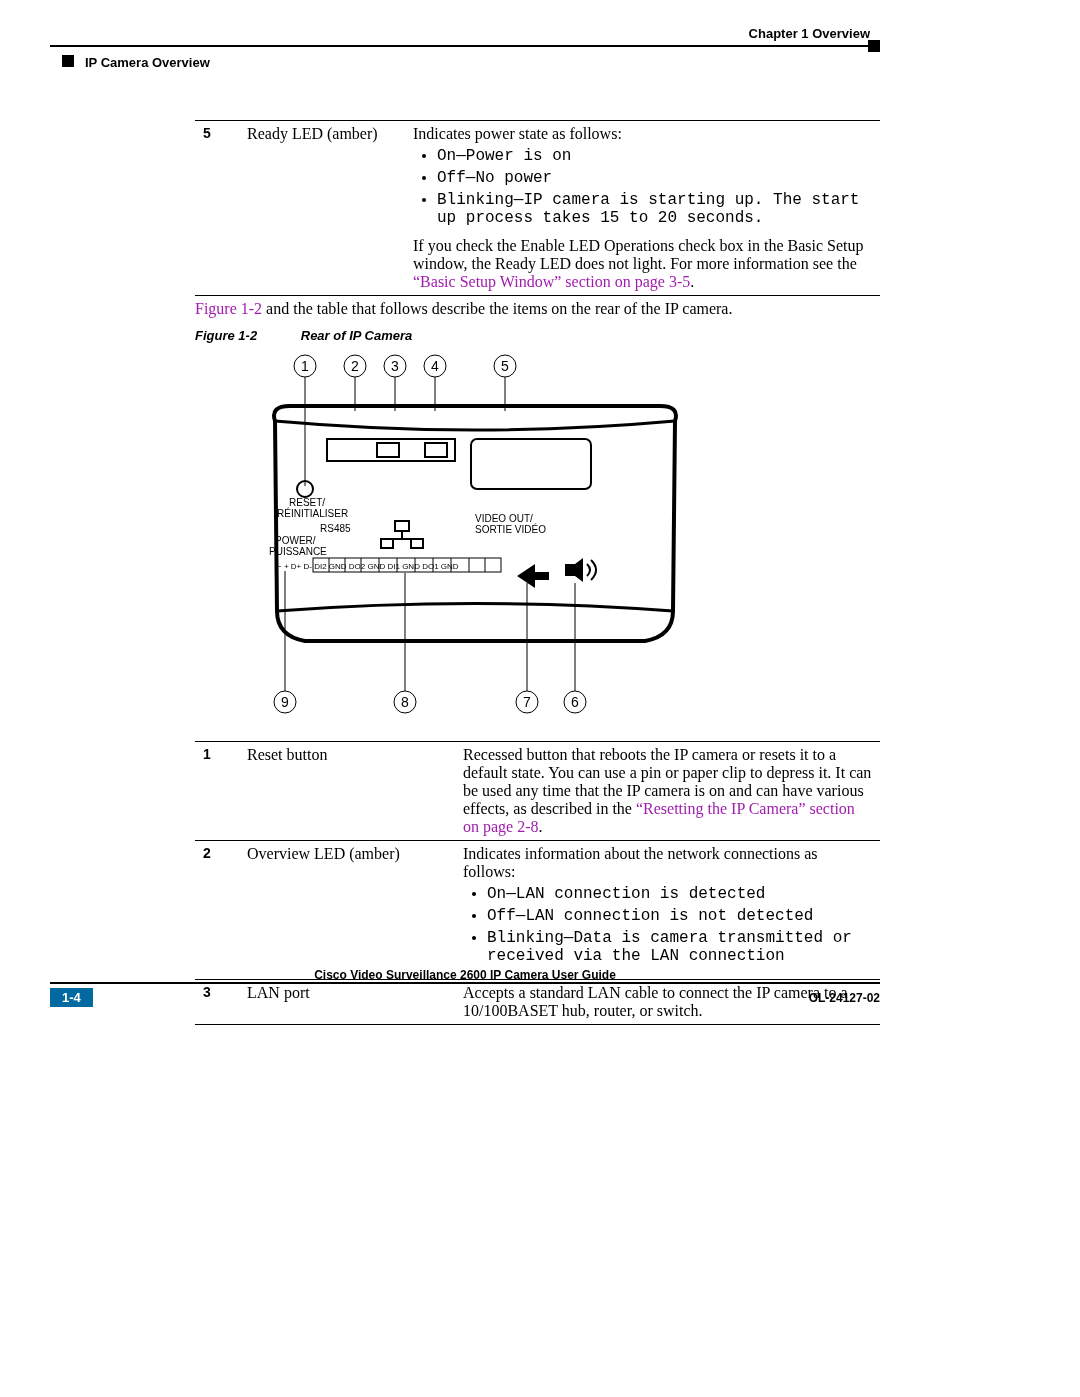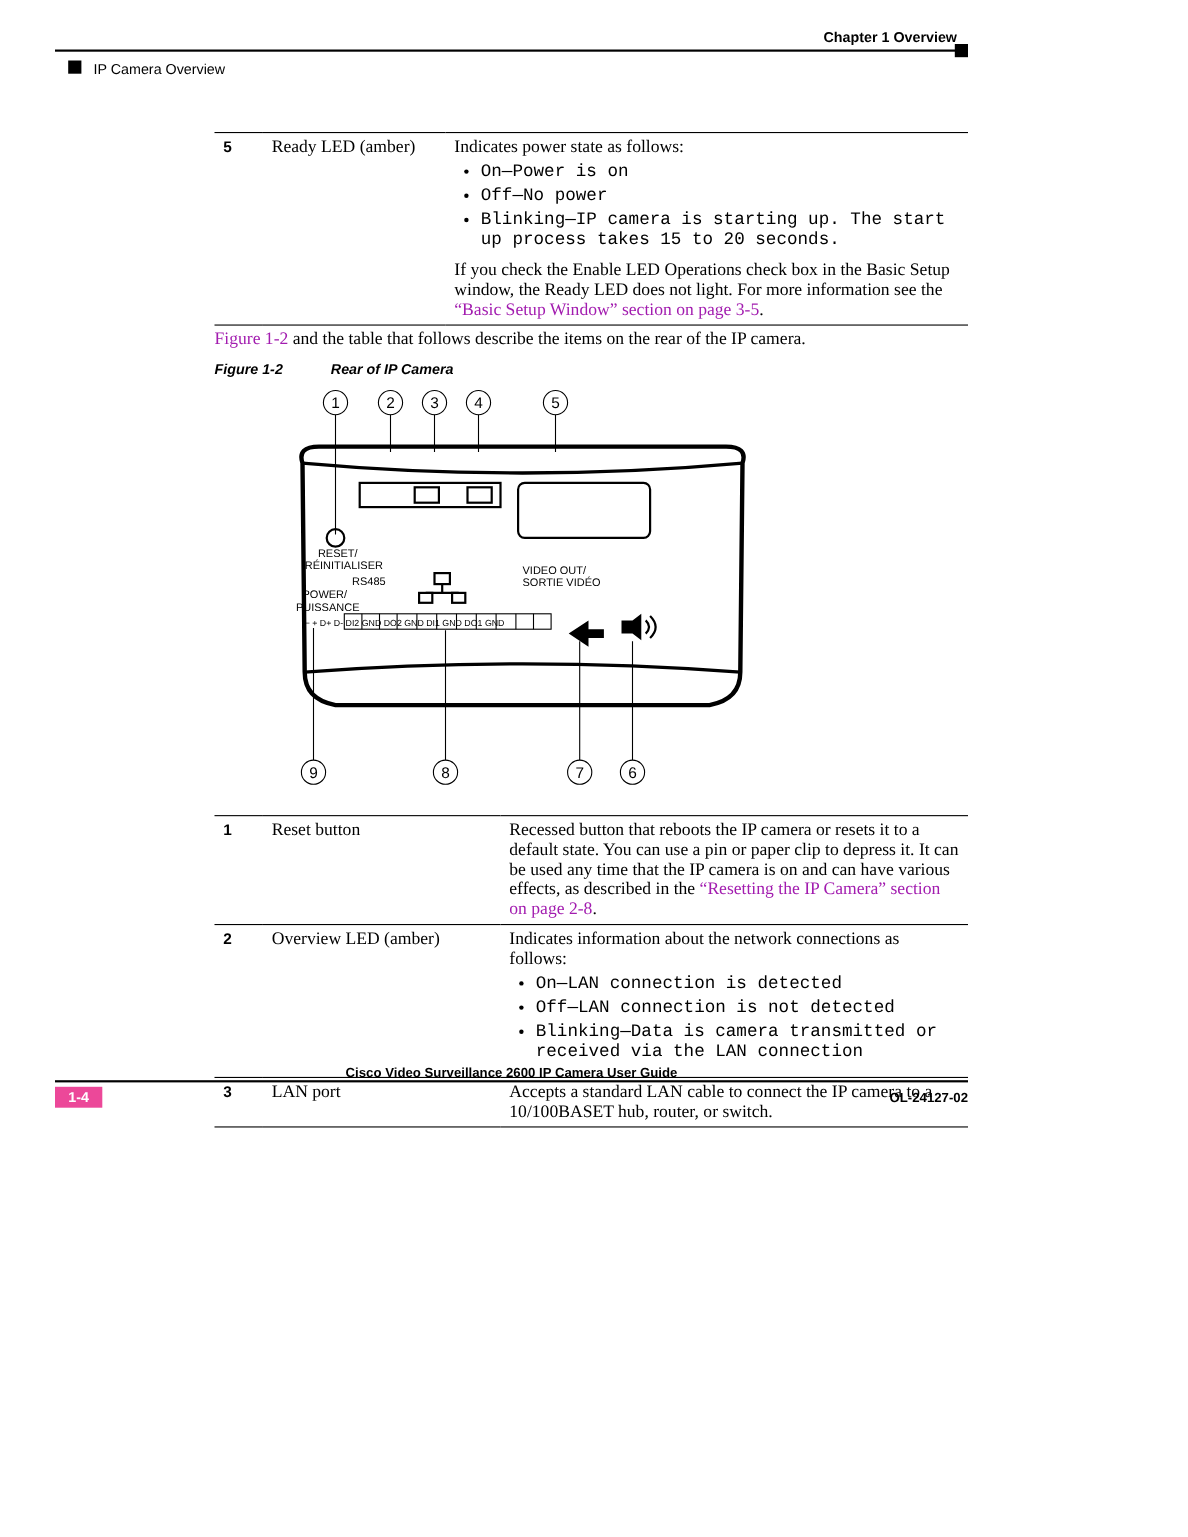--- a/index.html
+++ b/index.html
@@ -41,21 +41,21 @@
     font-family: Arial, sans-serif;
     font-size: 13px;
     font-weight: bold;
   }
   .section-label {
     position: absolute;
     top: 55px;
     left: 85px;
     font-family: Arial, sans-serif;
     font-size: 13px;
-    font-weight: normal;
+    font-weight: bold;
     text-align: right;
   }
   .section-box {
     position: absolute;
     top: 55px;
     left: 62px;
     width: 12px;
     height: 12px;
     background: #000;
   }
@@ -117,21 +117,21 @@
     background: #000;
     margin-bottom: 4px;
   }
   .footer-row {
     display: flex;
     justify-content: space-between;
     align-items: center;
   }
   .page-badge {
     display: inline-block;
-    background: #ec4899;
+    background: #0369a1;
     color: #fff;
     padding: 2px 12px;
     font-weight: bold;
     font-size: 13px;
   }
   .footer-title {
     font-weight: bold;
     text-align: center;
     flex: 1;
   }

